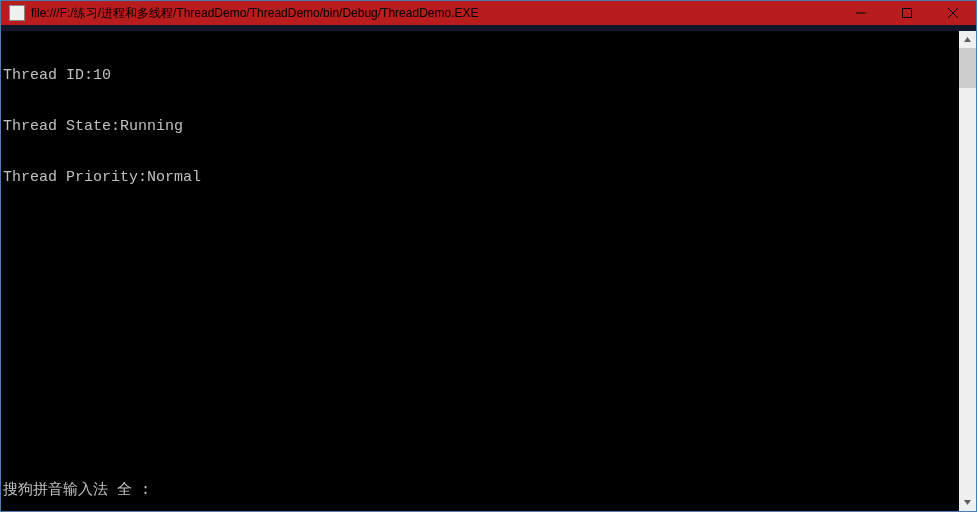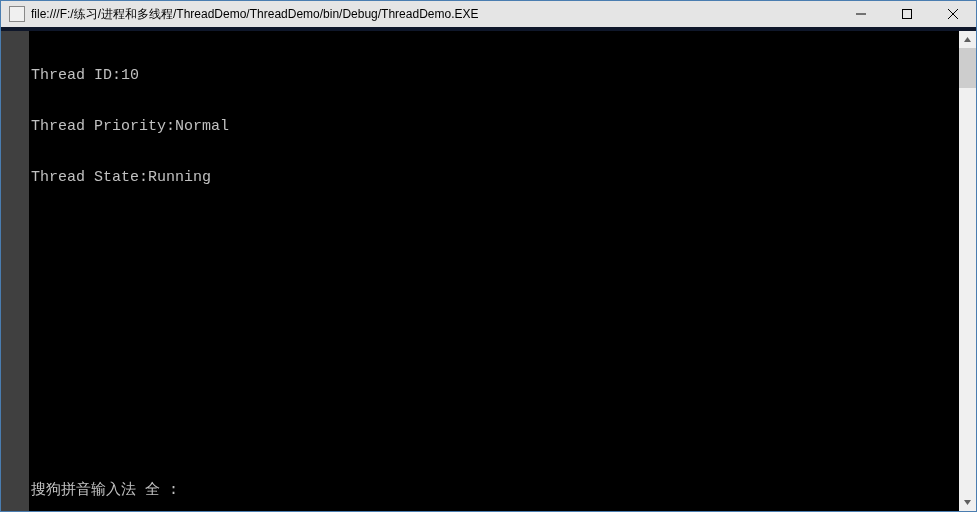--- a/index.html
+++ b/index.html
@@ -5,23 +5,23 @@
   * { margin: 0; padding: 0; box-sizing: border-box; }
   html, body { width: 977px; height: 512px; overflow: hidden; font-family: "Segoe UI", Tahoma, sans-serif; }
   .window {
     width: 977px; height: 512px;
     border: 1px solid #4a7db0;
     background: #ffffff;
     display: flex; flex-direction: column;
   }
   .titlebar {
     height: 30px;
-    background: #e5e5e5;
+    background: #b91c1c;
     display: flex; align-items: center;
-    border-bottom: 4px solid #0f172a;
+    border-bottom: 6px solid #0f172a;
   }
   .titlebar .app-icon {
     width: 16px; height: 16px;
     margin: 0 6px 0 8px;
     border: 1px solid #888;
     background: #f0f0f0;
   }
   .titlebar .title {
     flex: 1;
     font-size: 12px;
@@ -35,23 +35,22 @@
     font-size: 10px;
     font-family: "Segoe UI", sans-serif;
     color: #000;
     cursor: default;
   }
   .titlebar .controls .btn svg { display: block; }
 
   .client {
     flex: 1;
     display: flex;
-    background: #404040;
+    background: #b91c1c;
     min-height: 0;
-    padding-left: 28px;
   }
   .console {
     flex: 1;
     background: #000000;
     color: #c0c0c0;
     font-family: "NSimSun","SimSun","Courier New",monospace;
     font-size: 15px;
     line-height: 17px;
     padding: 2px 0 0 2px;
     position: relative;
@@ -108,22 +107,22 @@
         <svg width="10" height="10" viewBox="0 0 10 10">
             <line x1="0" y1="0" x2="10" y2="10" stroke="#000" stroke-width="1"></line>
             <line x1="10" y1="0" x2="0" y2="10" stroke="#000" stroke-width="1"></line>
           </svg>
       </div>
     </div>
   </div>
   <div class="client">
     <div class="console">
       <span class="line">Thread ID:10</span>
+      <span class="line">Thread State:Running</span>
       <span class="line">Thread Priority:Normal</span>
-      <span class="line">Thread State:Running</span>
       <span class="ime">搜狗拼音输入法 全 :</span>
     </div>
     <div class="scrollbar">
       <div class="sb-btn">
         <svg width="9" height="9" viewBox="0 0 9 9">
             <polygon points="4.5,2 8,7 1,7" fill="#606060"></polygon>
           </svg>
       </div>
       <div class="track">
         <div class="thumb"></div>

